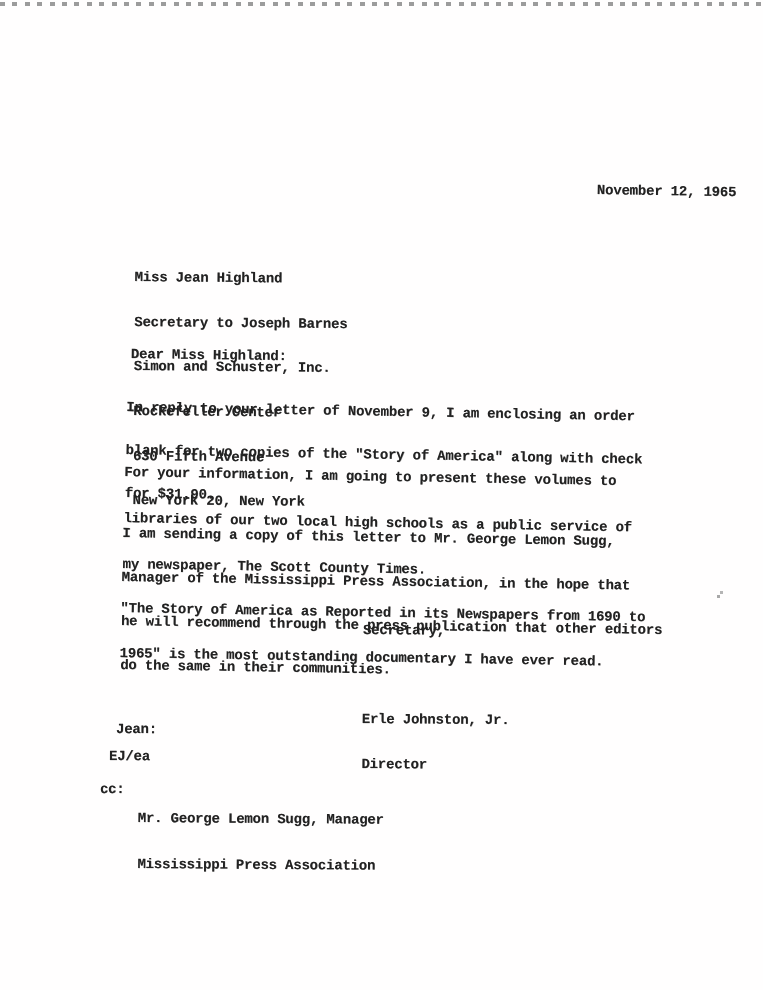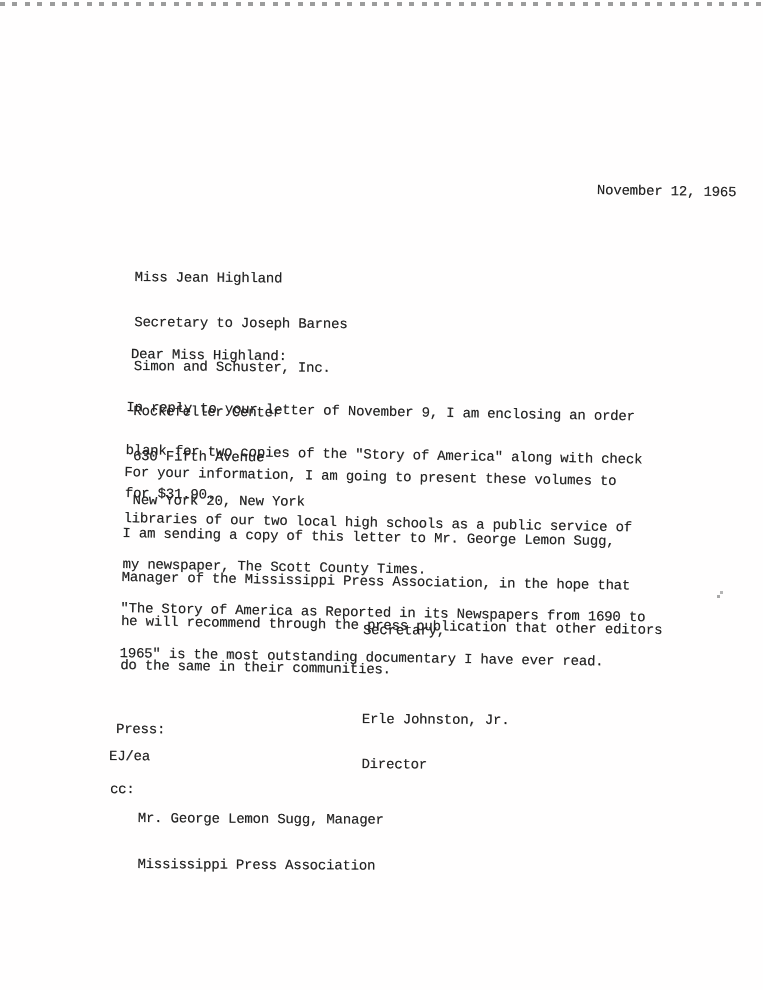--- a/index.html
+++ b/index.html
@@ -7,21 +7,21 @@
     padding: 0;
     background: #ffffff;
   }
   .page {
     position: relative;
     width: 763px;
     height: 990px;
     background: #fffefe;
     overflow: hidden;
     font-family: "Liberation Mono", "DejaVu Sans Mono", monospace;
-    font-weight: 400;
+    font-weight: 700;
     font-size: 14px;
     color: #222222;
     letter-spacing: -0.2px;
   }
   
   .perforation {
     position: absolute;
     top: 2px;
     left: 0;
     width: 100%;
@@ -40,21 +40,21 @@
   #address     { top: 240px; left: 135px; line-height: 14.9px; transform: rotate(0.55deg); }
   #salutation  { top: 346px; left: 131px; transform: rotate(0.8deg); }
   #p1          { top: 372px; left: 127px; line-height: 14.2px; transform: rotate(1.05deg); }
   #p2          { top: 434px; left: 125px; line-height: 15.4px; transform: rotate(1.05deg); }
   #p3          { top: 497px; left: 123px; line-height: 14.6px; transform: rotate(0.95deg); }
   #p4          { top: 571px; left: 121px; line-height: 15px;   transform: rotate(1.0deg); }
   #closing     { top: 622px; left: 363px; transform: rotate(0.4deg); }
   #signature   { top: 682px; left: 362px; line-height: 15px; transform: rotate(0.4deg); }
   #encls       { top: 721px; left: 116px; transform: rotate(0.25deg); }
   #initials    { top: 748px; left: 109px; transform: rotate(0.25deg); }
-  #cc-label    { top: 781px; left: 110px; transform: rotate(0.4deg); }
+  #cc-label    { top: 781px; left: 100px; transform: rotate(0.4deg); }
   #cc-lines    { top: 781px; left: 138px; line-height: 15.2px; transform: rotate(0.4deg); }
 
   
   .speck {
     position: absolute;
     top: 595px;
     left: 717px;
     width: 3px;
     height: 3px;
     background: #a8a8a8;
@@ -105,21 +105,21 @@
     <span class="line">1965" is the most outstanding documentary I have ever read.</span>
   </div>
 
   <div class="blk" id="closing">Secretary,</div>
 
   <div class="blk" id="signature">
     <span class="line">Erle Johnston, Jr.</span>
     <span class="line">Director</span>
   </div>
 
-  <div class="blk" id="encls">Press:</div>
+  <div class="blk" id="encls">Jean:</div>
 
   <div class="blk" id="initials">EJ/ea</div>
 
   <div class="blk" id="cc-label">cc:</div>
 
   <div class="blk" id="cc-lines">
     <span class="line">Mr. George Lemon Sugg, Manager</span>
     <span class="line">Mississippi Press Association</span>
   </div>
 

